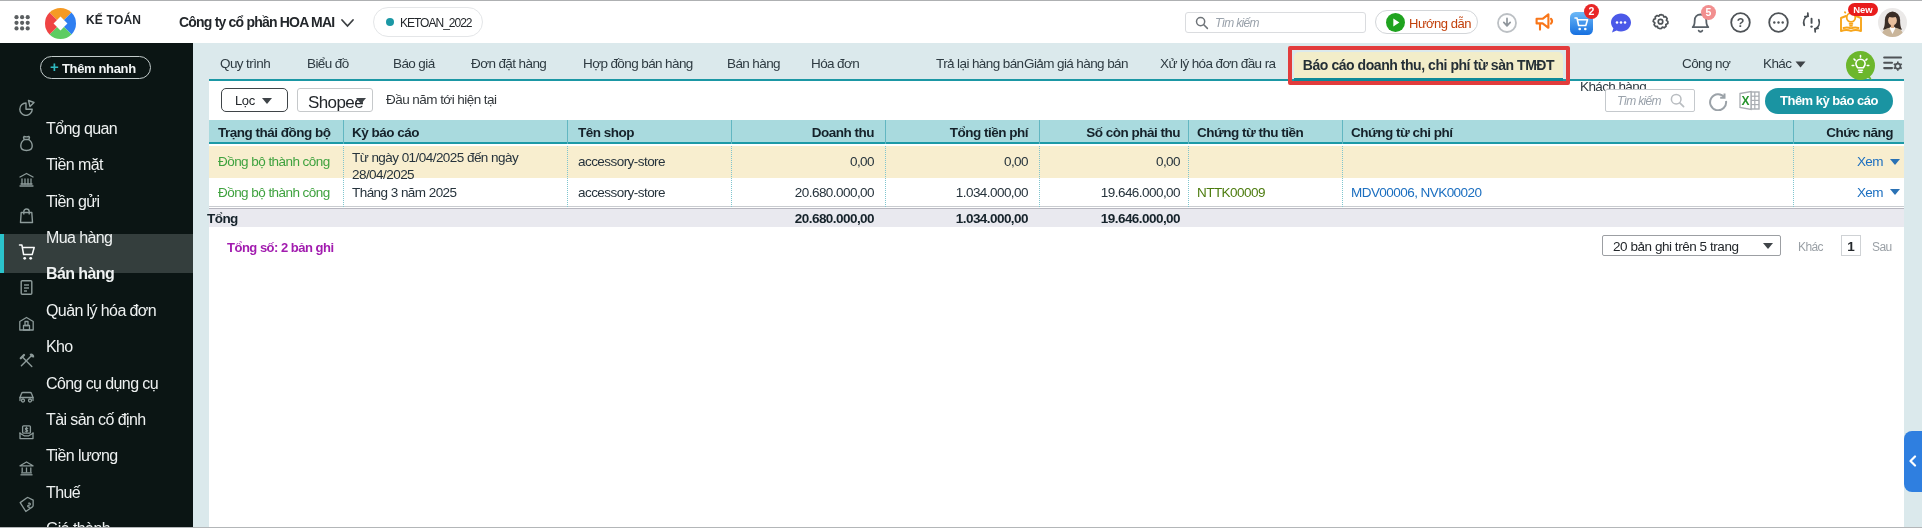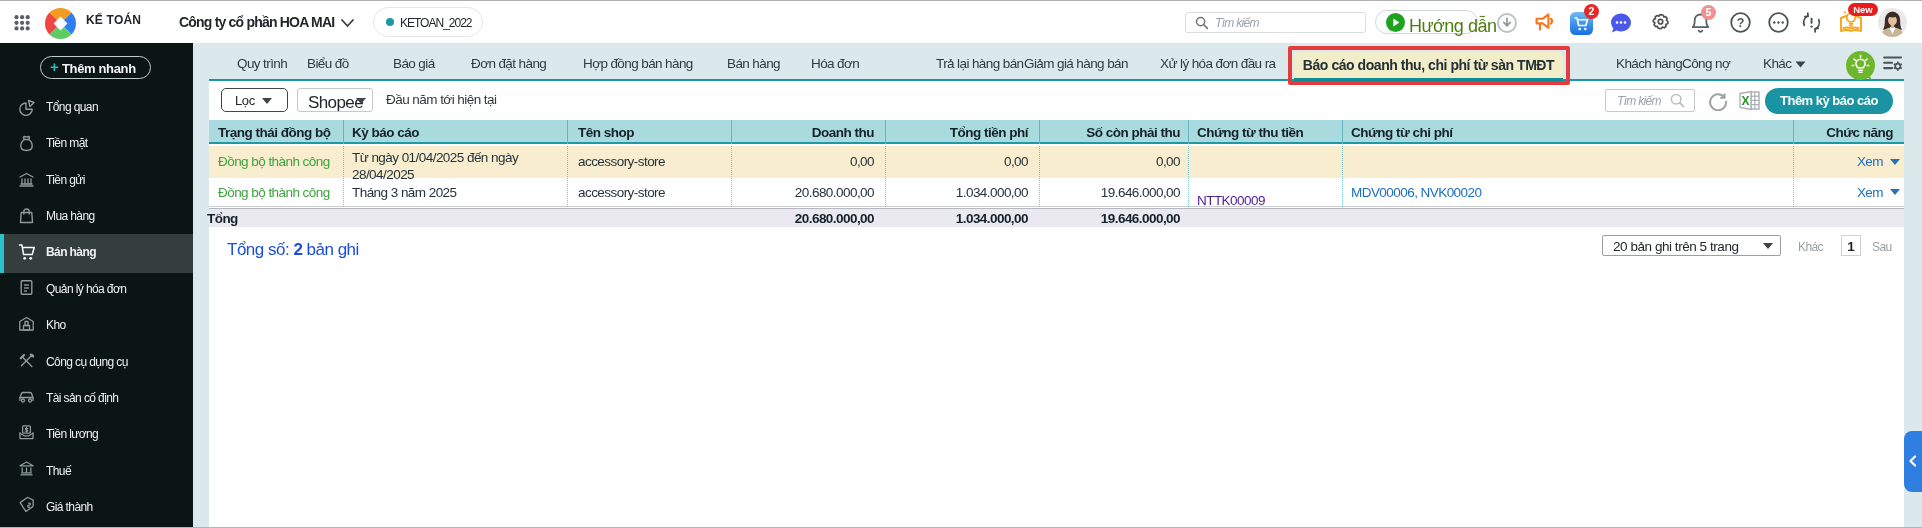--- a/index.html
+++ b/index.html
@@ -58,21 +58,21 @@
     <circle cx="5.6" cy="5.6" r="4.1" stroke="#6e7378" stroke-width="1.5" fill="none"></circle>
     <line x1="8.8" y1="8.8" x2="12.4" y2="12.4" stroke="#6e7378" stroke-width="1.5" stroke-linecap="round"></line>
   </svg>
 <div class="abs" style="left:1215px;top:16px;font-size:12px;letter-spacing:-0.7px;font-style:italic;color:#9aa2ab;">Tìm kiếm</div>
 
 <div class="abs" style="left:1375px;top:10px;width:103px;height:24px;border:1px solid #d3d6d9;border-radius:13px;background:#fff;"></div>
 <svg class="ic" style="left:1386px;top:13px;" width="19" height="19" viewBox="0 0 19 19">
     <circle cx="9.5" cy="9.5" r="9.5" fill="#1fa31f"></circle>
     <polygon points="7.3,5.4 13.4,9.5 7.3,13.6" fill="#fff"></polygon>
   </svg>
-<div class="abs" style="left:1409px;top:16px;font-size:18px;letter-spacing:-0.5px;color:#4d7c0f;text-align:center;">Hướng dẫn</div>
+<div class="abs" style="left:1409px;top:16px;font-size:13px;letter-spacing:-0.5px;color:#c2410c;text-align:center;">Hướng dẫn</div>
 
 <svg class="ic" style="left:1497px;top:13px;" width="20" height="20" viewBox="0 0 20 20">
     <circle cx="10" cy="10" r="9" stroke="#bcc0c4" stroke-width="1.8" fill="none"></circle>
     <path d="M10 5.4 V12.2 M6.8 9.4 L10 12.8 L13.2 9.4" stroke="#8f969c" stroke-width="1.7" fill="none" stroke-linecap="round" stroke-linejoin="round"></path>
   </svg>
 
 <svg class="ic" style="left:1535px;top:13px;" width="20" height="19" viewBox="0 0 20 19">
     <g stroke="#f97619" stroke-width="2.1" fill="none" stroke-linejoin="round" stroke-linecap="round">
       <path d="M1.6 5.8 H7.6 L13.4 1.4 V14.8 L7.6 10.4 H1.6 Z"></path>
       <path d="M5 11 V16.6"></path>
@@ -188,21 +188,21 @@
 <div class="abs menu-label" style="top:173px;">Tiền gửi</div>
 <div class="abs menu-label" style="top:209px;">Mua hàng</div>
 <div class="abs menu-label" style="top:245px;font-weight:bold;">Bán hàng</div>
 <div class="abs menu-label" style="top:282px;">Quản lý hóa đơn</div>
 <div class="abs menu-label" style="top:318px;">Kho</div>
 <div class="abs menu-label" style="top:355px;">Công cụ dụng cụ</div>
 <div class="abs menu-label" style="top:391px;">Tài sản cố định</div>
 <div class="abs menu-label" style="top:427px;">Tiền lương</div>
 <div class="abs menu-label" style="top:464px;">Thuế</div>
 <div class="abs menu-label" style="top:500px;">Giá thành</div>
-<style>.menu-label{left:46px;font-size:12px;letter-spacing:-0.6px;color:#eef1f1;} .micon{position:absolute;left:18px;}</style>
+<style>.menu-label{left:46px;font-size:16px;letter-spacing:-0.6px;color:#eef1f1;margin-top:20px;} .micon{position:absolute;left:18px;}</style>
 
 <svg class="micon" style="top:99px;" width="17" height="17" viewBox="0 0 17 17">
     <g stroke="#8d9b9a" stroke-width="1.4" fill="none">
       <path d="M8 4 A6.2 6.2 0 1 0 14.2 10.2 L8 10.2 Z" stroke-linejoin="round"></path>
       <path d="M10.5 1.5 L16 3.5 L12 7.5 Z" stroke-linejoin="round"></path>
     </g>
   </svg>
 
 <svg class="micon" style="top:135px;" width="17" height="17" viewBox="0 0 17 17">
     <g stroke="#8d9b9a" stroke-width="1.4" fill="none" stroke-linecap="round" stroke-linejoin="round">
@@ -294,31 +294,31 @@
   </svg>
 
 <svg class="micon" style="top:496px;" width="17" height="17" viewBox="0 0 17 17">
     <g stroke="#8d9b9a" stroke-width="1.3" fill="none" stroke-linejoin="round">
       <path d="M2 7.5 L8 1.8 C8.4 1.4 9 1.3 9.5 1.5 L14.5 3.3 L15.2 8.5 C15.3 9 15.1 9.6 14.7 10 L8.8 15.5 Z" transform="rotate(8 8.5 8.5)"></path>
       <path d="M10 7.2 C10.6 6.4 12.2 6.6 12.3 7.7 C12.4 8.9 9.8 8.7 9.9 9.9 C10 11 11.8 11.2 12.4 10.3" transform="rotate(8 8.5 8.5)"></path>
     </g>
   </svg>
 
 <style>.tab{position:absolute;top:56px;font-size:13.5px;letter-spacing:-0.6px;color:#2e3b42;white-space:nowrap;}</style>
-<div class="tab" style="left:237px;">Quy trình</div>
+<div class="tab" style="left:220px;">Quy trình</div>
 <div class="tab" style="left:307px;">Biểu đồ</div>
 <div class="tab" style="left:393px;">Báo giá</div>
 <div class="tab" style="left:471px;">Đơn đặt hàng</div>
 <div class="tab" style="left:583px;">Hợp đồng bán hàng</div>
 <div class="tab" style="left:727px;">Bán hàng</div>
 <div class="tab" style="left:811px;">Hóa đơn</div>
 <div class="tab" style="left:936px;">Trả lại hàng bán</div>
 <div class="tab" style="left:1024px;">Giảm giá hàng bán</div>
 <div class="tab" style="left:1160px;">Xử lý hóa đơn đầu ra</div>
-<div class="tab" style="left:1616px;">Khách hàng</div>
+<div class="tab" style="left:1580px;margin-top:23px;">Khách hàng</div>
 <div class="tab" style="left:1682px;">Công nợ</div>
 <div class="tab" style="left:1763px;">Khác</div>
 <svg class="ic" style="left:1795px;top:61px;" width="11" height="7" viewBox="0 0 11 7">
     <polygon points="0.5,0.5 10.5,0.5 5.5,6.5" fill="#3f4448"></polygon>
   </svg>
 
 <div class="abs" style="left:1294px;top:52px;width:269px;height:26px;background:#f2edc9;border-radius:5px 5px 0 0;"></div>
 <div class="abs" style="left:1294px;top:78px;width:269px;height:3px;background:#0e8a98;"></div>
 <div class="abs" style="left:1294px;top:52px;width:269px;height:26px;font-size:14px;letter-spacing:-0.45px;font-weight:bold;color:#242f36;text-align:center;line-height:26px;">Báo cáo doanh thu, chi phí từ sàn TMĐT</div>
 
@@ -437,34 +437,34 @@
 <svg class="ic" style="left:1890px;top:159px;" width="10" height="6" viewBox="0 0 10 6">
     <polygon points="0,0 10,0 5,6" fill="#2a72b5"></polygon>
   </svg>
 
 <div class="td" style="left:218px;top:185px;color:#3fa23f;">Đồng bộ thành công</div>
 <div class="td" style="left:352px;top:185px;">Tháng 3 năm 2025</div>
 <div class="td" style="left:578px;top:185px;">accessory-store</div>
 <div class="td num" style="left:731px;top:185px;width:143px;">20.680.000,00</div>
 <div class="td num" style="left:885px;top:185px;width:143px;">1.034.000,00</div>
 <div class="td num" style="left:1039px;top:185px;width:141px;">19.646.000,00</div>
-<div class="td" style="left:1197px;top:185px;color:#4c1d95;margin-top:8px;">NTTK00009</div>
+<div class="td" style="left:1197px;top:185px;color:#4d7c0f;">NTTK00009</div>
 <div class="td" style="left:1351px;top:185px;color:#1c6fc0;">MDV00006, NVK00020</div>
 <div class="td num" style="left:1793px;top:185px;width:90px;color:#1c6fc0;">Xem</div>
 <svg class="ic" style="left:1890px;top:189px;" width="10" height="6" viewBox="0 0 10 6">
     <polygon points="0,0 10,0 5,6" fill="#2a72b5"></polygon>
   </svg>
 
 <div class="abs" style="left:209px;top:208px;width:1695px;height:19px;background:#e9e9ef;border-top:1px solid #b7b7c0;"></div>
 <div class="td" style="left:207px;top:211px;font-weight:bold;color:#15222a;">Tổng</div>
 <div class="td num" style="left:731px;top:211px;width:143px;font-weight:bold;color:#15222a;">20.680.000,00</div>
 <div class="td num" style="left:885px;top:211px;width:143px;font-weight:bold;color:#15222a;">1.034.000,00</div>
 <div class="td num" style="left:1039px;top:211px;width:141px;font-weight:bold;color:#15222a;">19.646.000,00</div>
 
-<div class="abs" style="left:227px;top:240px;font-size:17px;letter-spacing:-0.5px;color:#1d4ed8;">Tổng số: <b>2</b> bản ghi</div>
+<div class="abs" style="left:227px;top:240px;font-size:13px;letter-spacing:-0.5px;color:#a21caf;font-weight:bold;">Tổng số: <b>2</b> bản ghi</div>
 <div class="abs" style="left:1602px;top:235px;width:179px;height:21px;border:1px solid #9c9fa3;border-radius:2px;background:#fff;"></div>
 <div class="abs" style="left:1613px;top:239px;font-size:13.5px;letter-spacing:-0.45px;color:#23272b;">20 bản ghi trên 5 trang</div>
 <svg class="ic" style="left:1763px;top:243px;" width="10" height="6" viewBox="0 0 10 6">
     <polygon points="0,0 10,0 5,6" fill="#3f4448"></polygon>
   </svg>
 <div class="abs" style="left:1798px;top:240px;font-size:12px;letter-spacing:-0.6px;color:#9aa0a6;">Khác</div>
 <div class="abs" style="left:1841px;top:235px;width:20px;height:21px;border:1px solid #cfd2d5;background:#fff;font-size:13.5px;font-weight:bold;color:#23272b;text-align:center;line-height:21px;">1</div>
 <div class="abs" style="left:1872px;top:240px;font-size:12px;letter-spacing:-0.6px;color:#9aa0a6;">Sau</div>
 
 <div class="abs" style="left:0;top:527px;width:1922px;height:1px;background:#b3b6b8;"></div>

